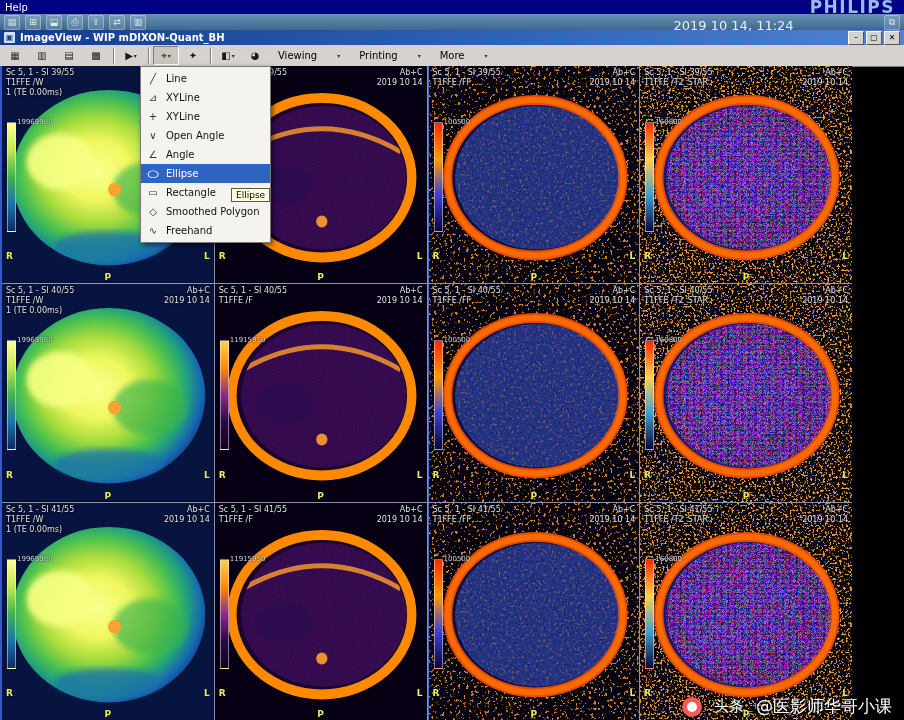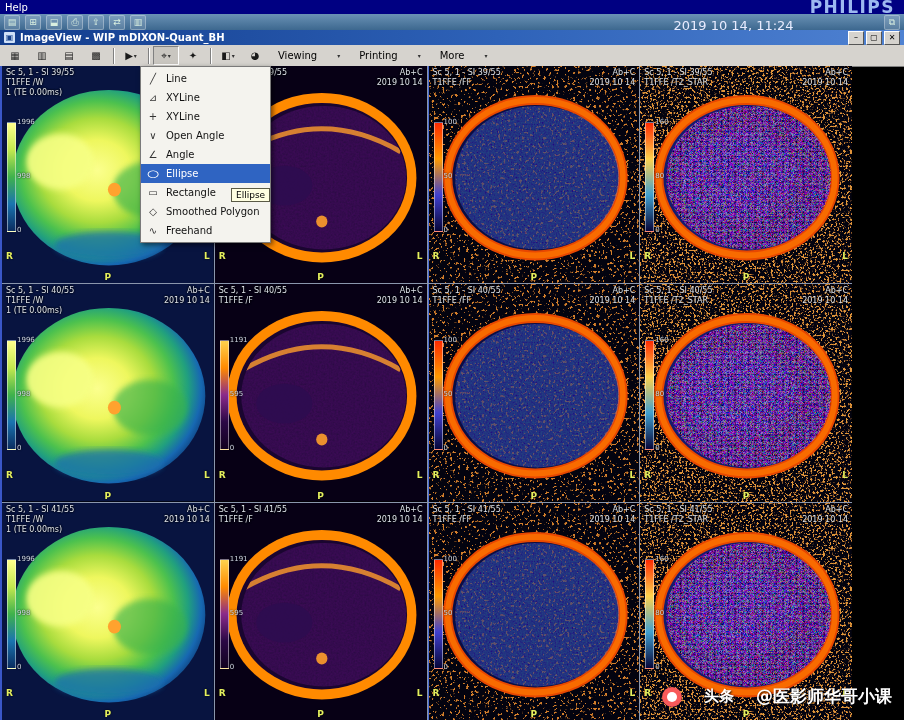--- a/index.html
+++ b/index.html
@@ -54,40 +54,40 @@
   .ov.tl{top:2px;left:4px;}
   .ov.tr{top:2px;right:4px;text-align:right;}
   .ori{position:absolute;color:#e4ef5e;font-size:9px;z-index:3;font-weight:bold;
     text-shadow:0 0 2px #000;}
   .ori.r{left:4px;bottom:22px;}
   .ori.l{right:4px;bottom:22px;}
   .ori.p{left:50%;transform:translateX(-50%);bottom:1px;}
   .cbar{position:absolute;left:5px;top:56px;width:7px;height:108px;z-index:3;
     border:1px solid rgba(255,255,255,.45);}
   .cbar-labels{position:absolute;left:15px;top:52px;height:116px;display:flex;
-    flex-direction:column;justify-content:space-between;font-size:7px;color:#cfd6e2;
+    justify-content:space-between;font-size:7px;color:#cfd6e2;
     z-index:3;text-shadow:0 0 2px #000;}
   .bar-water{background:linear-gradient(#ffff8c,#c2e84e,#3fb24c,#1a74b0,#0a2c60);}
   .bar-fat{background:linear-gradient(#ffd24d,#ff8a00,#8a2a8a,#2a0845,#120220);}
   .bar-ff{background:linear-gradient(#ff2a00,#ff9a00,#4040d0,#06063a);}
   .bar-t2star{background:linear-gradient(#ff2a00,#ffd24d,#40a0d0,#06063a);}
   
   .tool-menu{position:absolute;left:140px;top:66px;width:129px;background:#f4f3ee;
     border:1px solid #7a7a7a;box-shadow:2px 2px 5px rgba(0,0,0,.55);z-index:20;padding:2px 0;}
   .menu-item{height:19px;display:flex;align-items:center;gap:6px;padding:0 6px 0 5px;
     font-size:10px;color:#111;cursor:default;}
   .menu-item .mi-icon{width:14px;text-align:center;font-size:10px;color:#333;flex:0 0 14px;}
   .menu-item.selected{background:#2f64c2;color:#fff;}
   .menu-item.selected .mi-icon{color:#fff;}
   .mi-ellipse{display:inline-block;transform:scaleX(1.45);}
   .tooltip{position:absolute;left:90px;top:121px;background:#ffffe1;border:1px solid #5a5a46;
     font-size:9px;padding:1px 4px;color:#000;z-index:25;white-space:nowrap;}
   
-  .watermark{position:absolute;right:12px;bottom:12px;z-index:40;display:flex;
-    align-items:center;gap:22px;color:#fff;font-weight:bold;
+  .watermark{position:absolute;right:12px;bottom:2px;z-index:40;display:flex;
+    align-items:center;gap:12px;color:#fff;font-weight:normal;
     text-shadow:1px 1px 2px rgba(0,0,0,.85);}
   .wm-logo{width:20px;height:20px;border-radius:50%;background:#f85959;position:relative;flex:0 0 20px;}
   .wm-logo::after{content:"";position:absolute;inset:5px;border-radius:50%;background:#fff;}
   .wm-brand{font-size:15px;}
   .wm-handle{font-size:17px;}
 </style>
 </head>
 <body>
 
 <svg width="0" height="0" style="position:absolute" aria-hidden="true">

